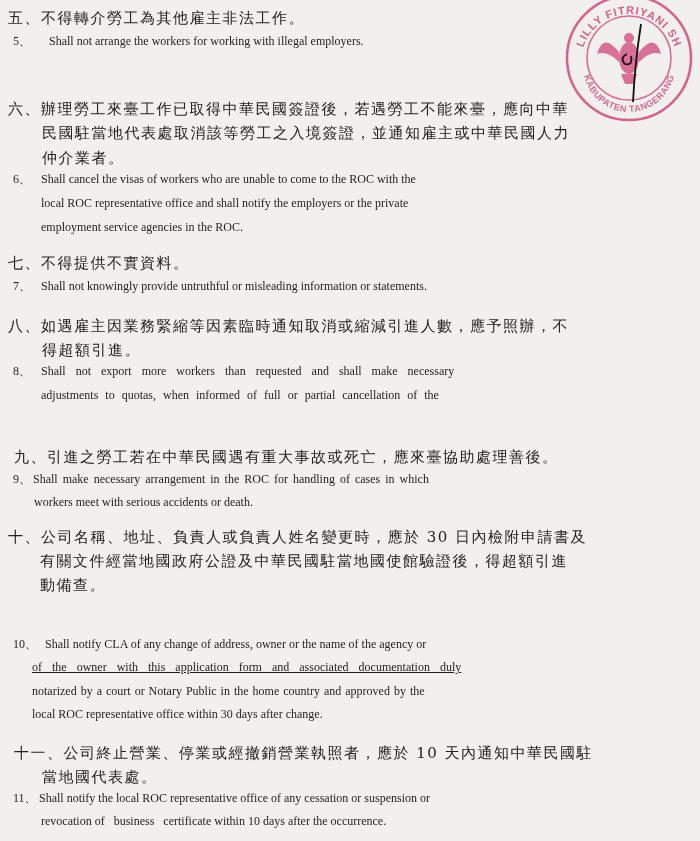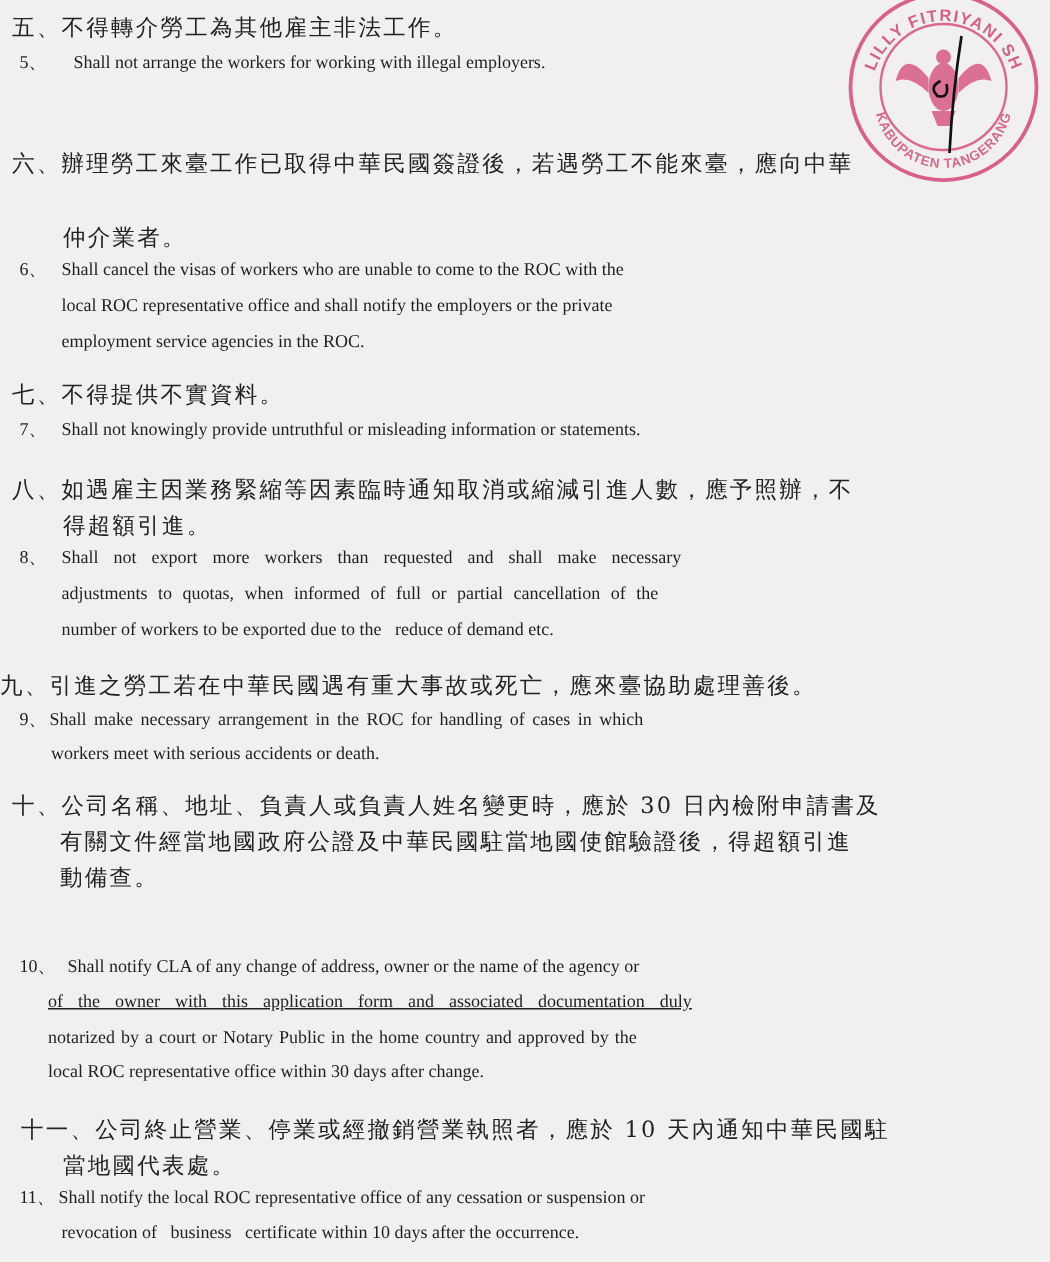--- a/index.html
+++ b/index.html
@@ -24,20 +24,21 @@
   <div class="line zh" style="left:8px; top:9px;">
     <span>五、</span><span>不得轉介勞工為其他雇主非法工作。</span>
   </div>
   <div class="line en" style="left:13px; top:33px;">
     <span style="display:inline-block;width:36px;">5、</span><span>Shall not arrange the workers for working with illegal employers.</span>
   </div>
 
   <div class="line zh" style="left:8px; top:100px;">
     <span>六、</span><span>辦理勞工來臺工作已取得中華民國簽證後，若遇勞工不能來臺，應向中華</span>
   </div>
+  <div class="line zh" style="left:42px; top:124px;">民國駐當地代表處取消該等勞工之入境簽證，並通知雇主或中華民國人力</div>
   <div class="line zh" style="left:42px; top:149px;">仲介業者。</div>
   <div class="line en" style="left:13px; top:171px;">
     <span style="display:inline-block;width:28px;">6、</span><span>Shall cancel the visas of workers who are unable to come to the ROC with the</span>
   </div>
   <div class="line en just" style="left:41px; top:196px; width:618px;">local ROC representative office and shall notify the employers or the private</div>
   <div class="line en" style="left:41px; top:220px;">employment service agencies in the ROC.</div>
 
   <div class="line zh" style="left:8px; top:254px;">
     <span>七、</span><span>不得提供不實資料。</span>
   </div>
@@ -46,23 +47,22 @@
   </div>
 
   <div class="line zh" style="left:8px; top:317px;">
     <span>八、</span><span>如遇雇主因業務緊縮等因素臨時通知取消或縮減引進人數，應予照辦，不</span>
   </div>
   <div class="line zh" style="left:42px; top:341px;">得超額引進。</div>
   <div class="line en" style="left:13px; top:363px;">
     <span style="display:inline-block;width:28px;">8、</span><span style="word-spacing:7px;">Shall not export more workers than requested and shall make necessary</span>
   </div>
   <div class="line en" style="left:41px; top:388px; word-spacing:4px;">adjustments to quotas, when informed of full or partial cancellation of the</div>
-  <div class="line en" style="left:41px; top:412px; white-space:pre;">number of workers to be exported due to the   reduce of demand etc.</div>
 
-  <div class="line zh" style="left:0; top:448px;">
+  <div class="line zh" style="left:14px; top:448px;">
     <span>九、</span><span>引進之勞工若在中華民國遇有重大事故或死亡，應來臺協助處理善後。</span>
   </div>
   <div class="line en" style="left:13px; top:471px;">
     <span style="display:inline-block;width:20px;">9、</span><span style="word-spacing:2px;">Shall make necessary arrangement in the ROC for handling of cases in which</span>
   </div>
   <div class="line en" style="left:34px; top:495px;">workers meet with serious accidents or death.</div>
 
   <div class="line zh" style="left:8px; top:528px;">
     <span>十、</span><span>公司名稱、地址、負責人或負責人姓名變更時，應於 30 日內檢附申請書及</span>
   </div>

